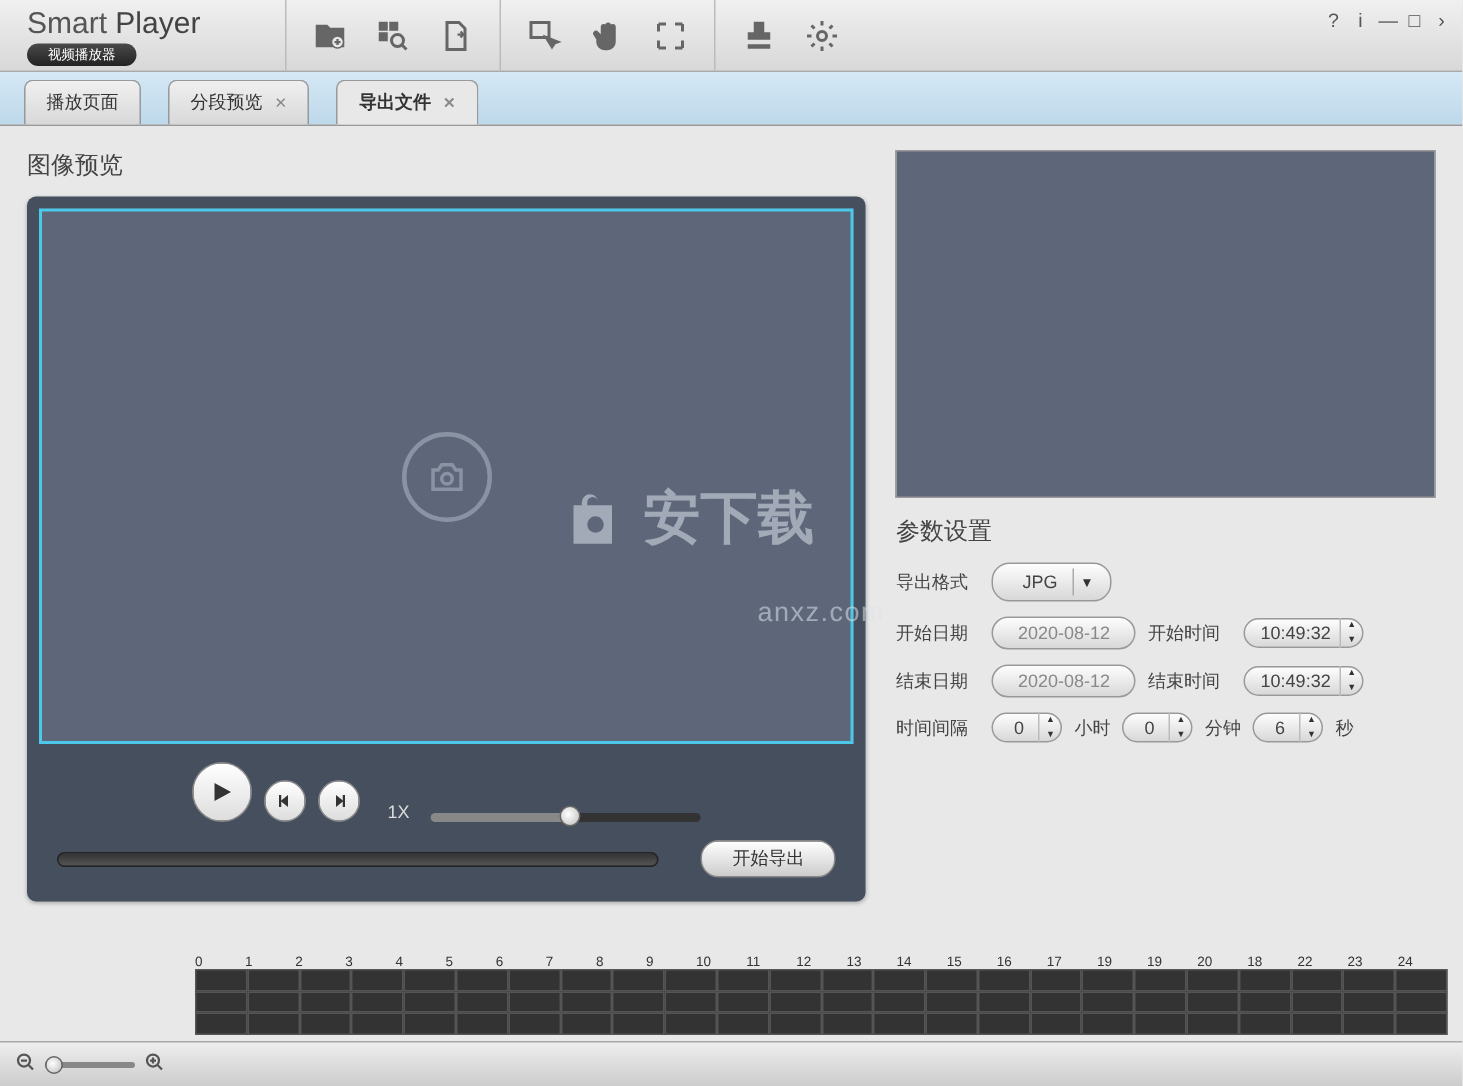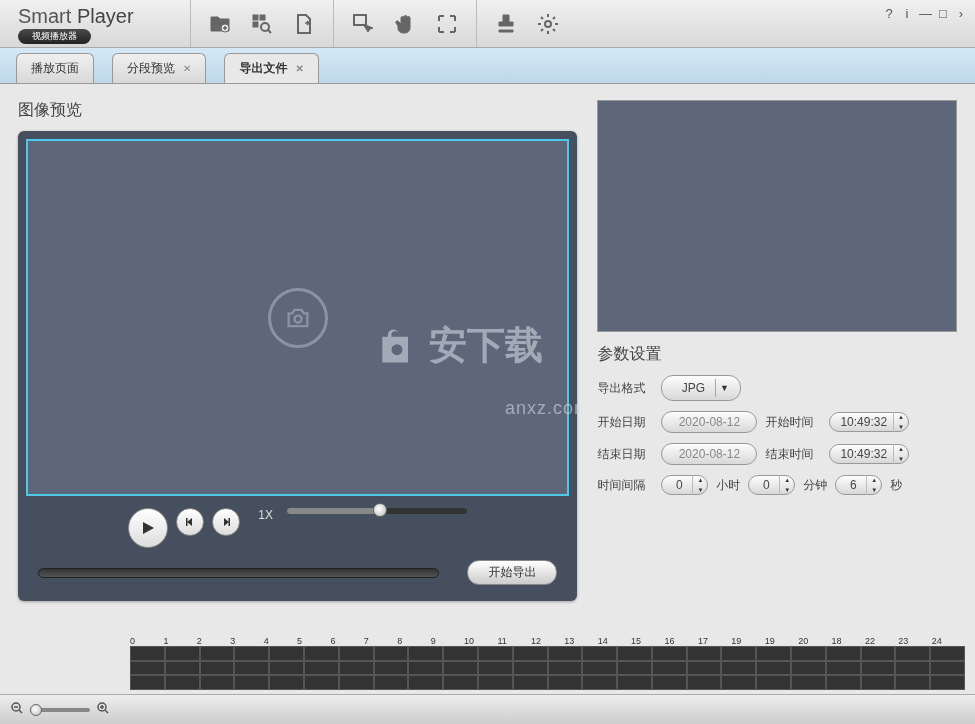--- a/index.html
+++ b/index.html
@@ -58,21 +58,21 @@
   display: flex; flex-direction: column;
 }
 .preview-screen {
   flex: 1; background: #5d6779; border: 2px solid #4cc8e8;
   display: flex; align-items: center; justify-content: center;
 }
 .preview-screen .camera-icon {
   width: 60px; height: 60px; border: 3px solid #8a93a3; border-radius: 50%;
   display: flex; align-items: center; justify-content: center; color: #8a93a3;
 }
-.controls-row { display: flex; align-items: flex-start; justify-content: center; gap: 8px; padding: 12px 0 8px 0; }
+.controls-row { display: flex; align-items: flex-end; justify-content: center; gap: 8px; padding: 12px 0 8px 0; }
 .play-btn {
   width: 40px; height: 40px; border-radius: 50%;
   background: linear-gradient(to bottom, #fff, #ddd); border: 1px solid #888;
   display: flex; align-items: center; justify-content: center; cursor: pointer;
 }
 .step-btn {
   width: 28px; height: 28px; border-radius: 50%;
   background: linear-gradient(to bottom, #fff, #ddd); border: 1px solid #888;
   display: flex; align-items: center; justify-content: center; cursor: pointer; font-size: 10px;
 }

